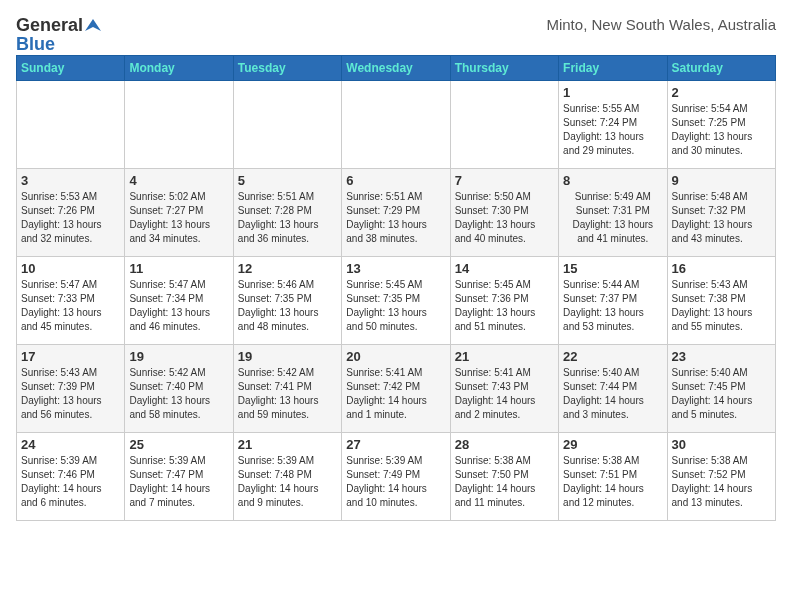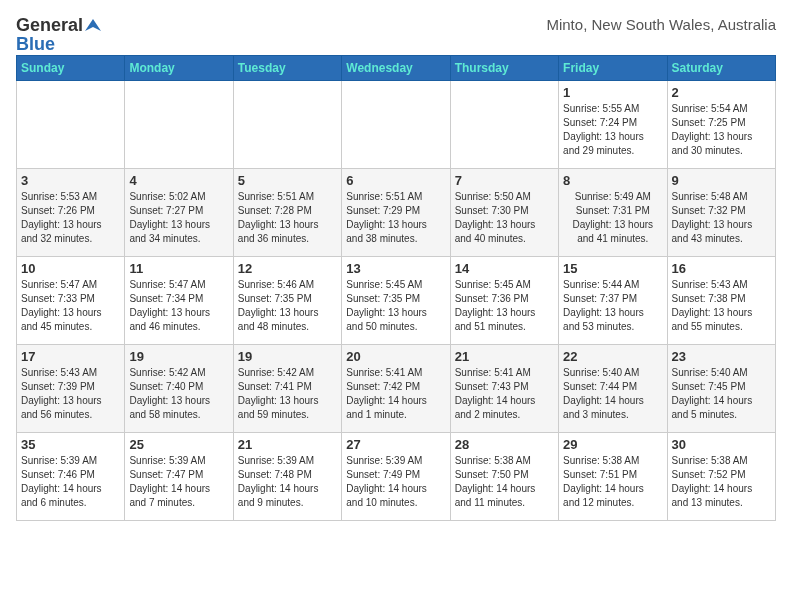--- a/index.html
+++ b/index.html
@@ -274,21 +274,21 @@
         <td>
           <span class="day-num">23</span>
           <div class="day-info" style="white-space: pre-wrap;">Sunrise: 5:40 AM
 Sunset: 7:45 PM
 Daylight: 14 hours
 and 5 minutes.</div>
         </td>
       </tr>
       <tr>
         <td>
-          <span class="day-num">35</span>
+          <span class="day-num">24</span>
           <div class="day-info" style="white-space: pre-wrap;">Sunrise: 5:39 AM
 Sunset: 7:46 PM
 Daylight: 14 hours
 and 6 minutes.</div>
         </td>
         <td>
           <span class="day-num">25</span>
           <div class="day-info" style="white-space: pre-wrap;">Sunrise: 5:39 AM
 Sunset: 7:47 PM
 Daylight: 14 hours

